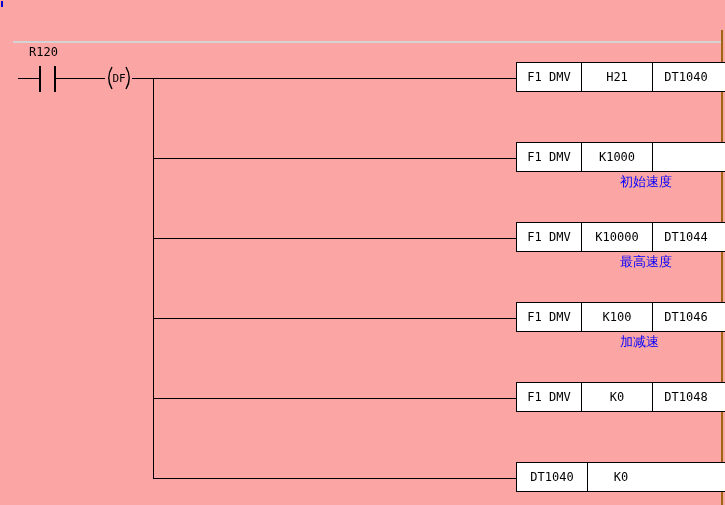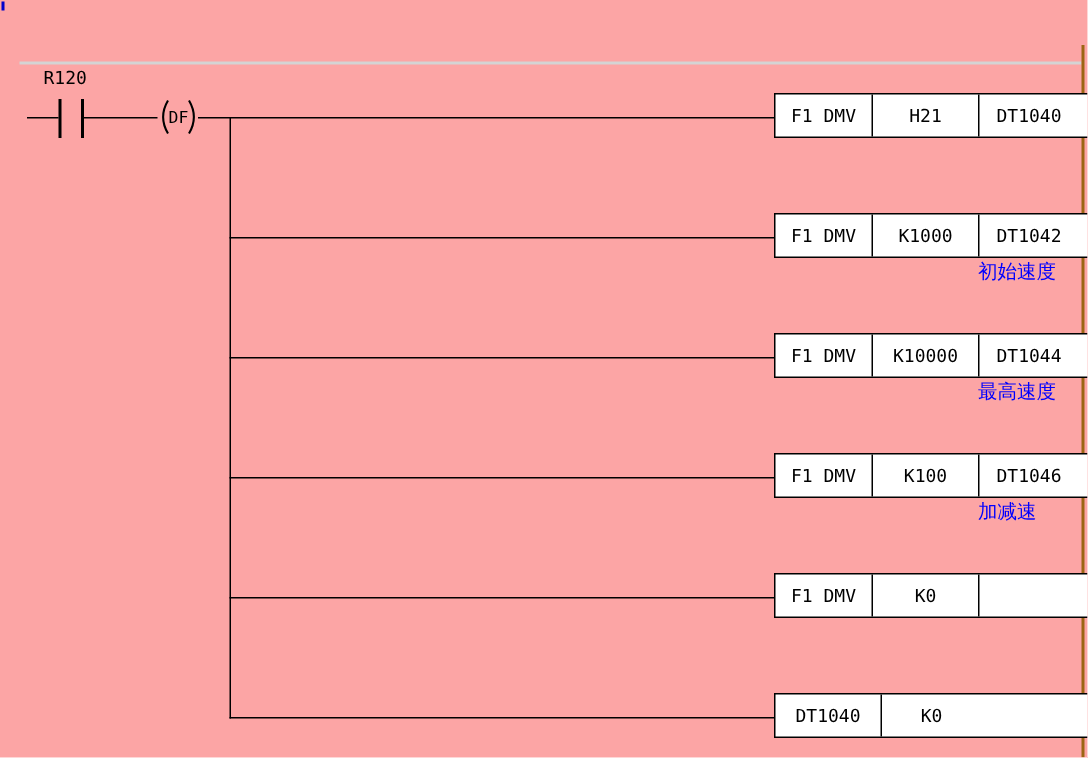--- a/index.html
+++ b/index.html
@@ -28,21 +28,21 @@
     display:flex;background:#ffffff;
   }
   .cell{
     box-sizing:border-box;height:28px;line-height:28px;
     text-align:center;font-size:12px;white-space:pre;overflow:hidden;
   }
   .cell.c1{width:65px;border-right:1px solid var(--wire);}
   .cell.c2{width:71px;border-right:1px solid var(--wire);}
   .cell.c3{width:66px;}
   .comment{
-    position:absolute;left:652px;width:69px;
+    position:absolute;left:620px;width:69px;
     font-family:"DejaVu Sans","Liberation Sans",sans-serif;
     font-size:13px;line-height:16px;color:var(--comment-text);
     word-break:break-all;
   }
 </style>
 </head>
 <body>
 
 <div id="canvas">
 
@@ -80,41 +80,41 @@
 
   <div class="block" style="top:62px">
     <div class="cell c1">F1 DMV</div>
     <div class="cell c2">H21</div>
     <div class="cell c3">DT1040</div>
   </div>
 
   <div class="block" style="top:142px">
     <div class="cell c1">F1 DMV</div>
     <div class="cell c2">K1000</div>
-    <div class="cell c3">DT1042</div>
   </div>
   <div class="comment" style="top:174px">初始速度</div>
 
   <div class="block" style="top:222px">
     <div class="cell c1">F1 DMV</div>
     <div class="cell c2">K10000</div>
     <div class="cell c3">DT1044</div>
   </div>
   <div class="comment" style="top:254px">最高速度</div>
 
   <div class="block" style="top:302px">
     <div class="cell c1">F1 DMV</div>
     <div class="cell c2">K100</div>
     <div class="cell c3">DT1046</div>
   </div>
   <div class="comment" style="top:334px">加减速</div>
 
   <div class="block" style="top:382px">
     <div class="cell c1">F1 DMV</div>
     <div class="cell c2">K0</div>
+    <div class="cell c3">DT1048</div>
   </div>
 
   <div class="block" style="top:462px">
     <div class="cell c2">DT1040</div>
     <div class="cell c3">K0</div>
   </div>
 
 </div>
 
 </body></html>

